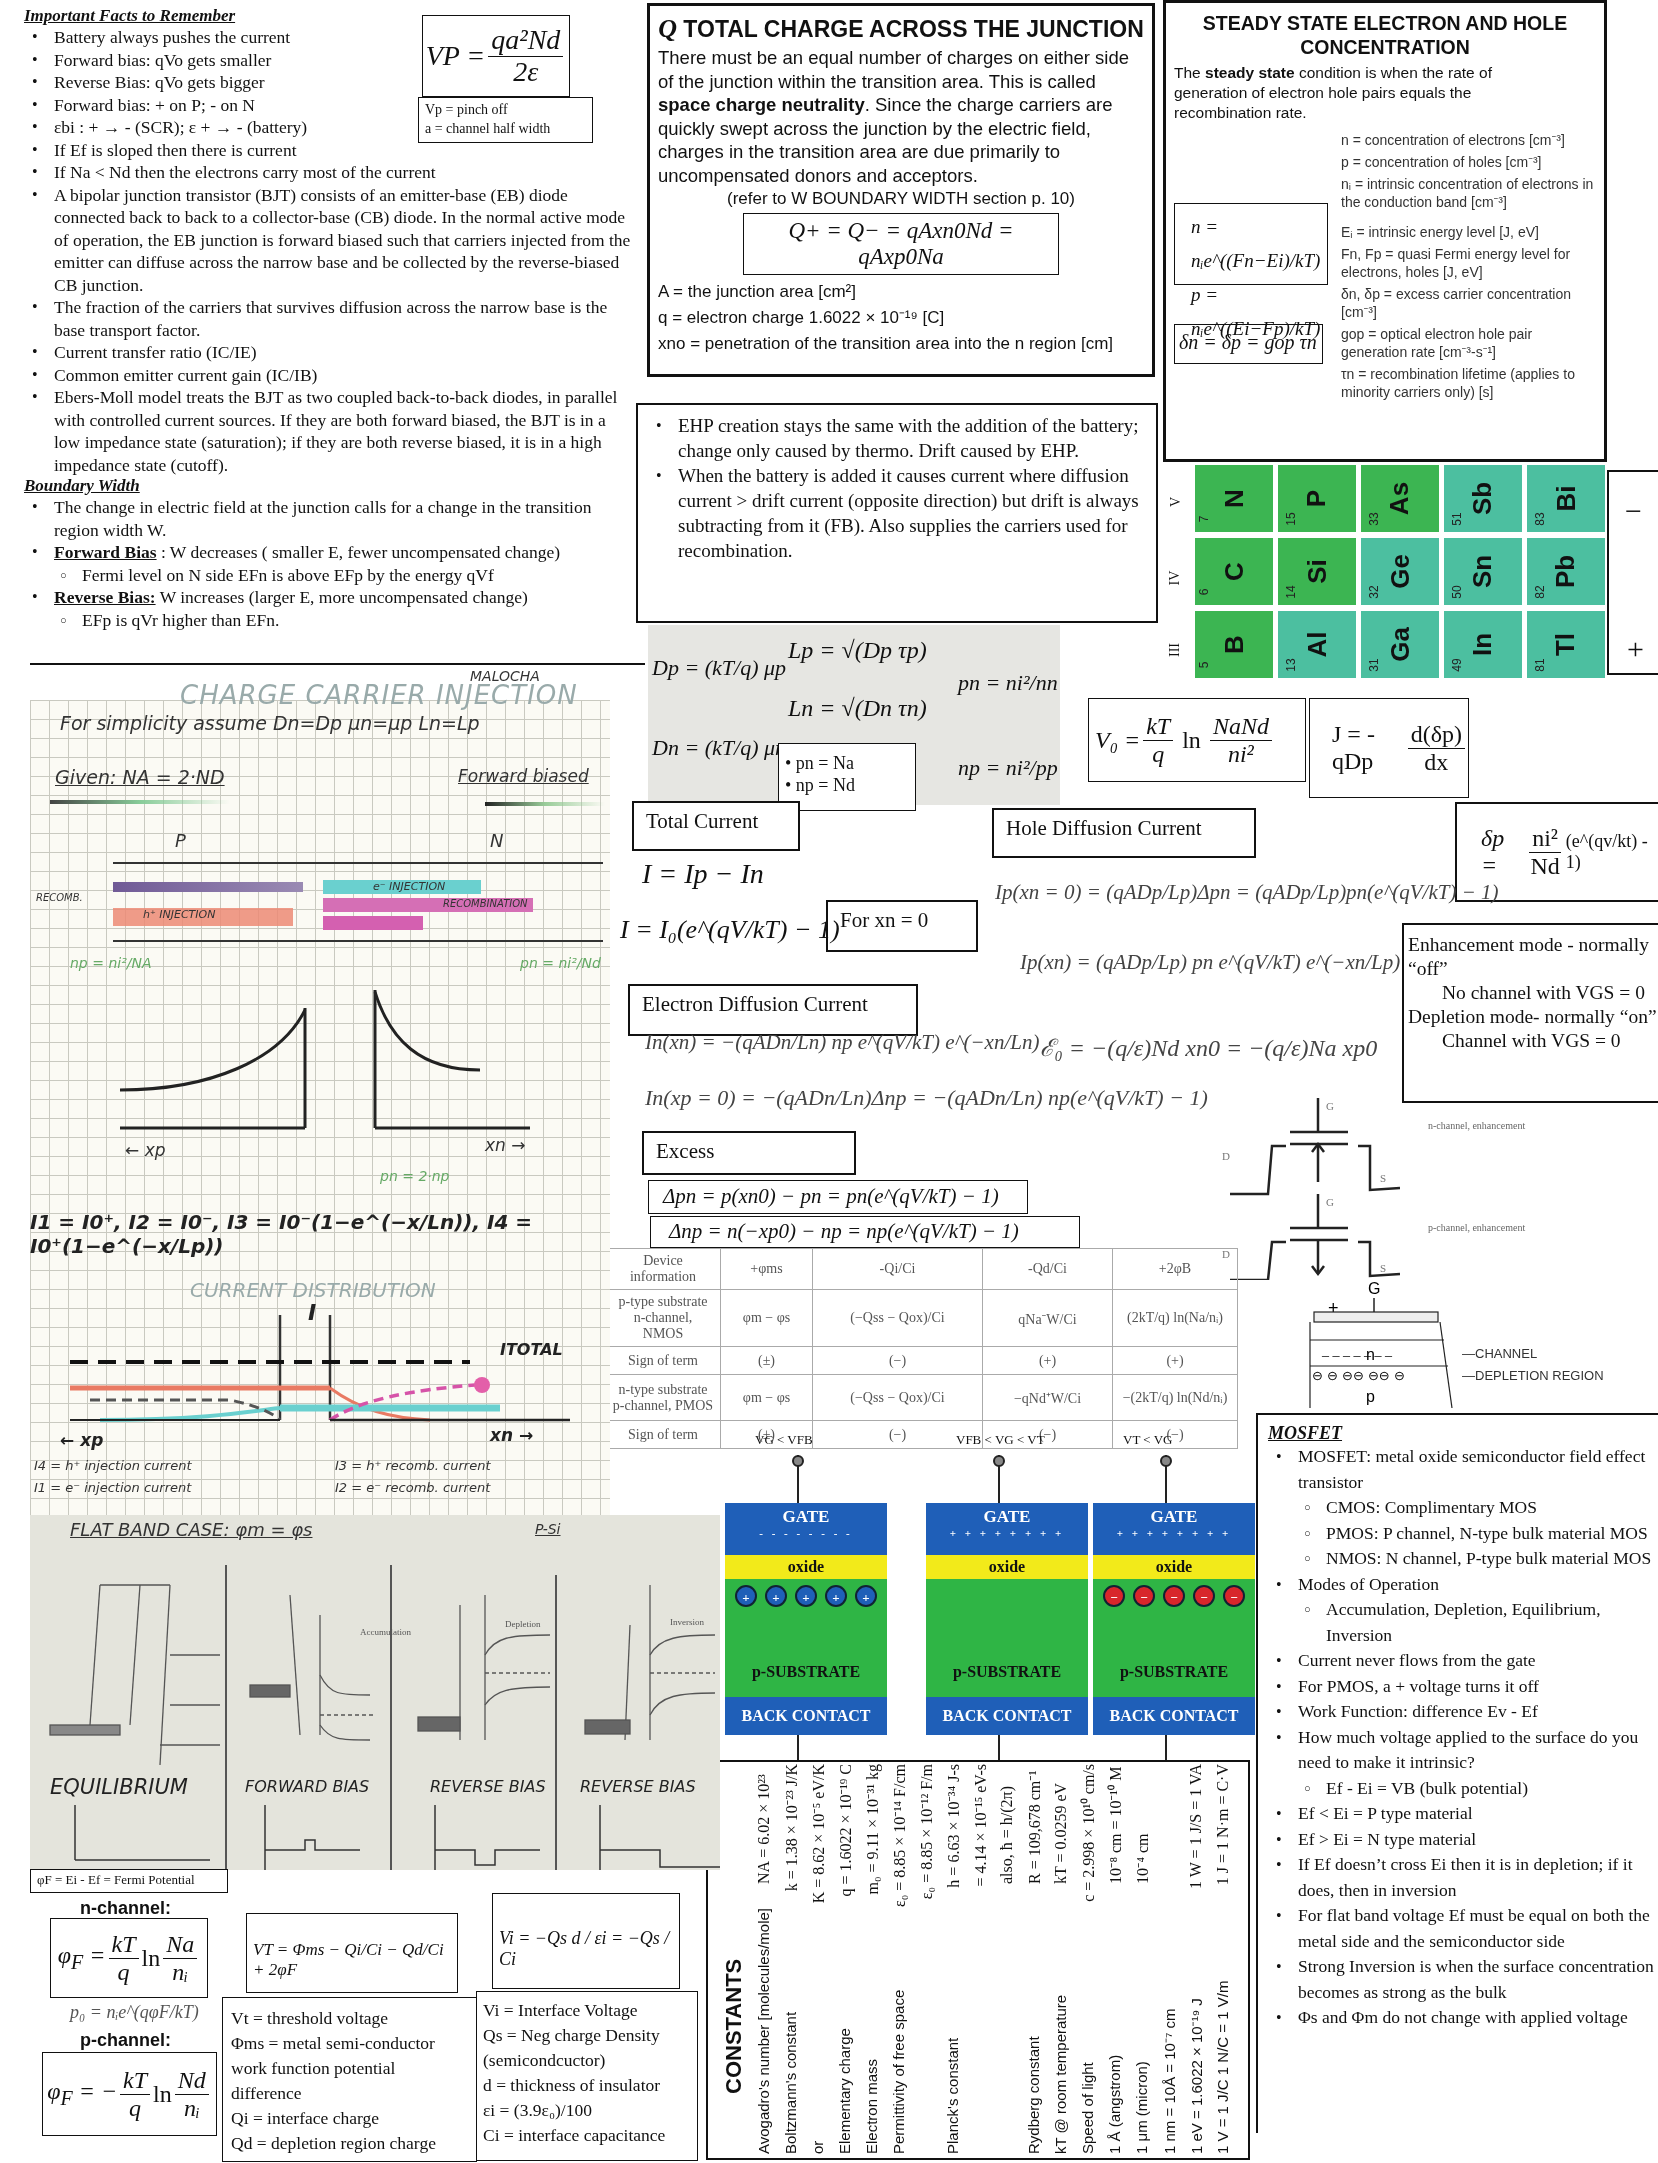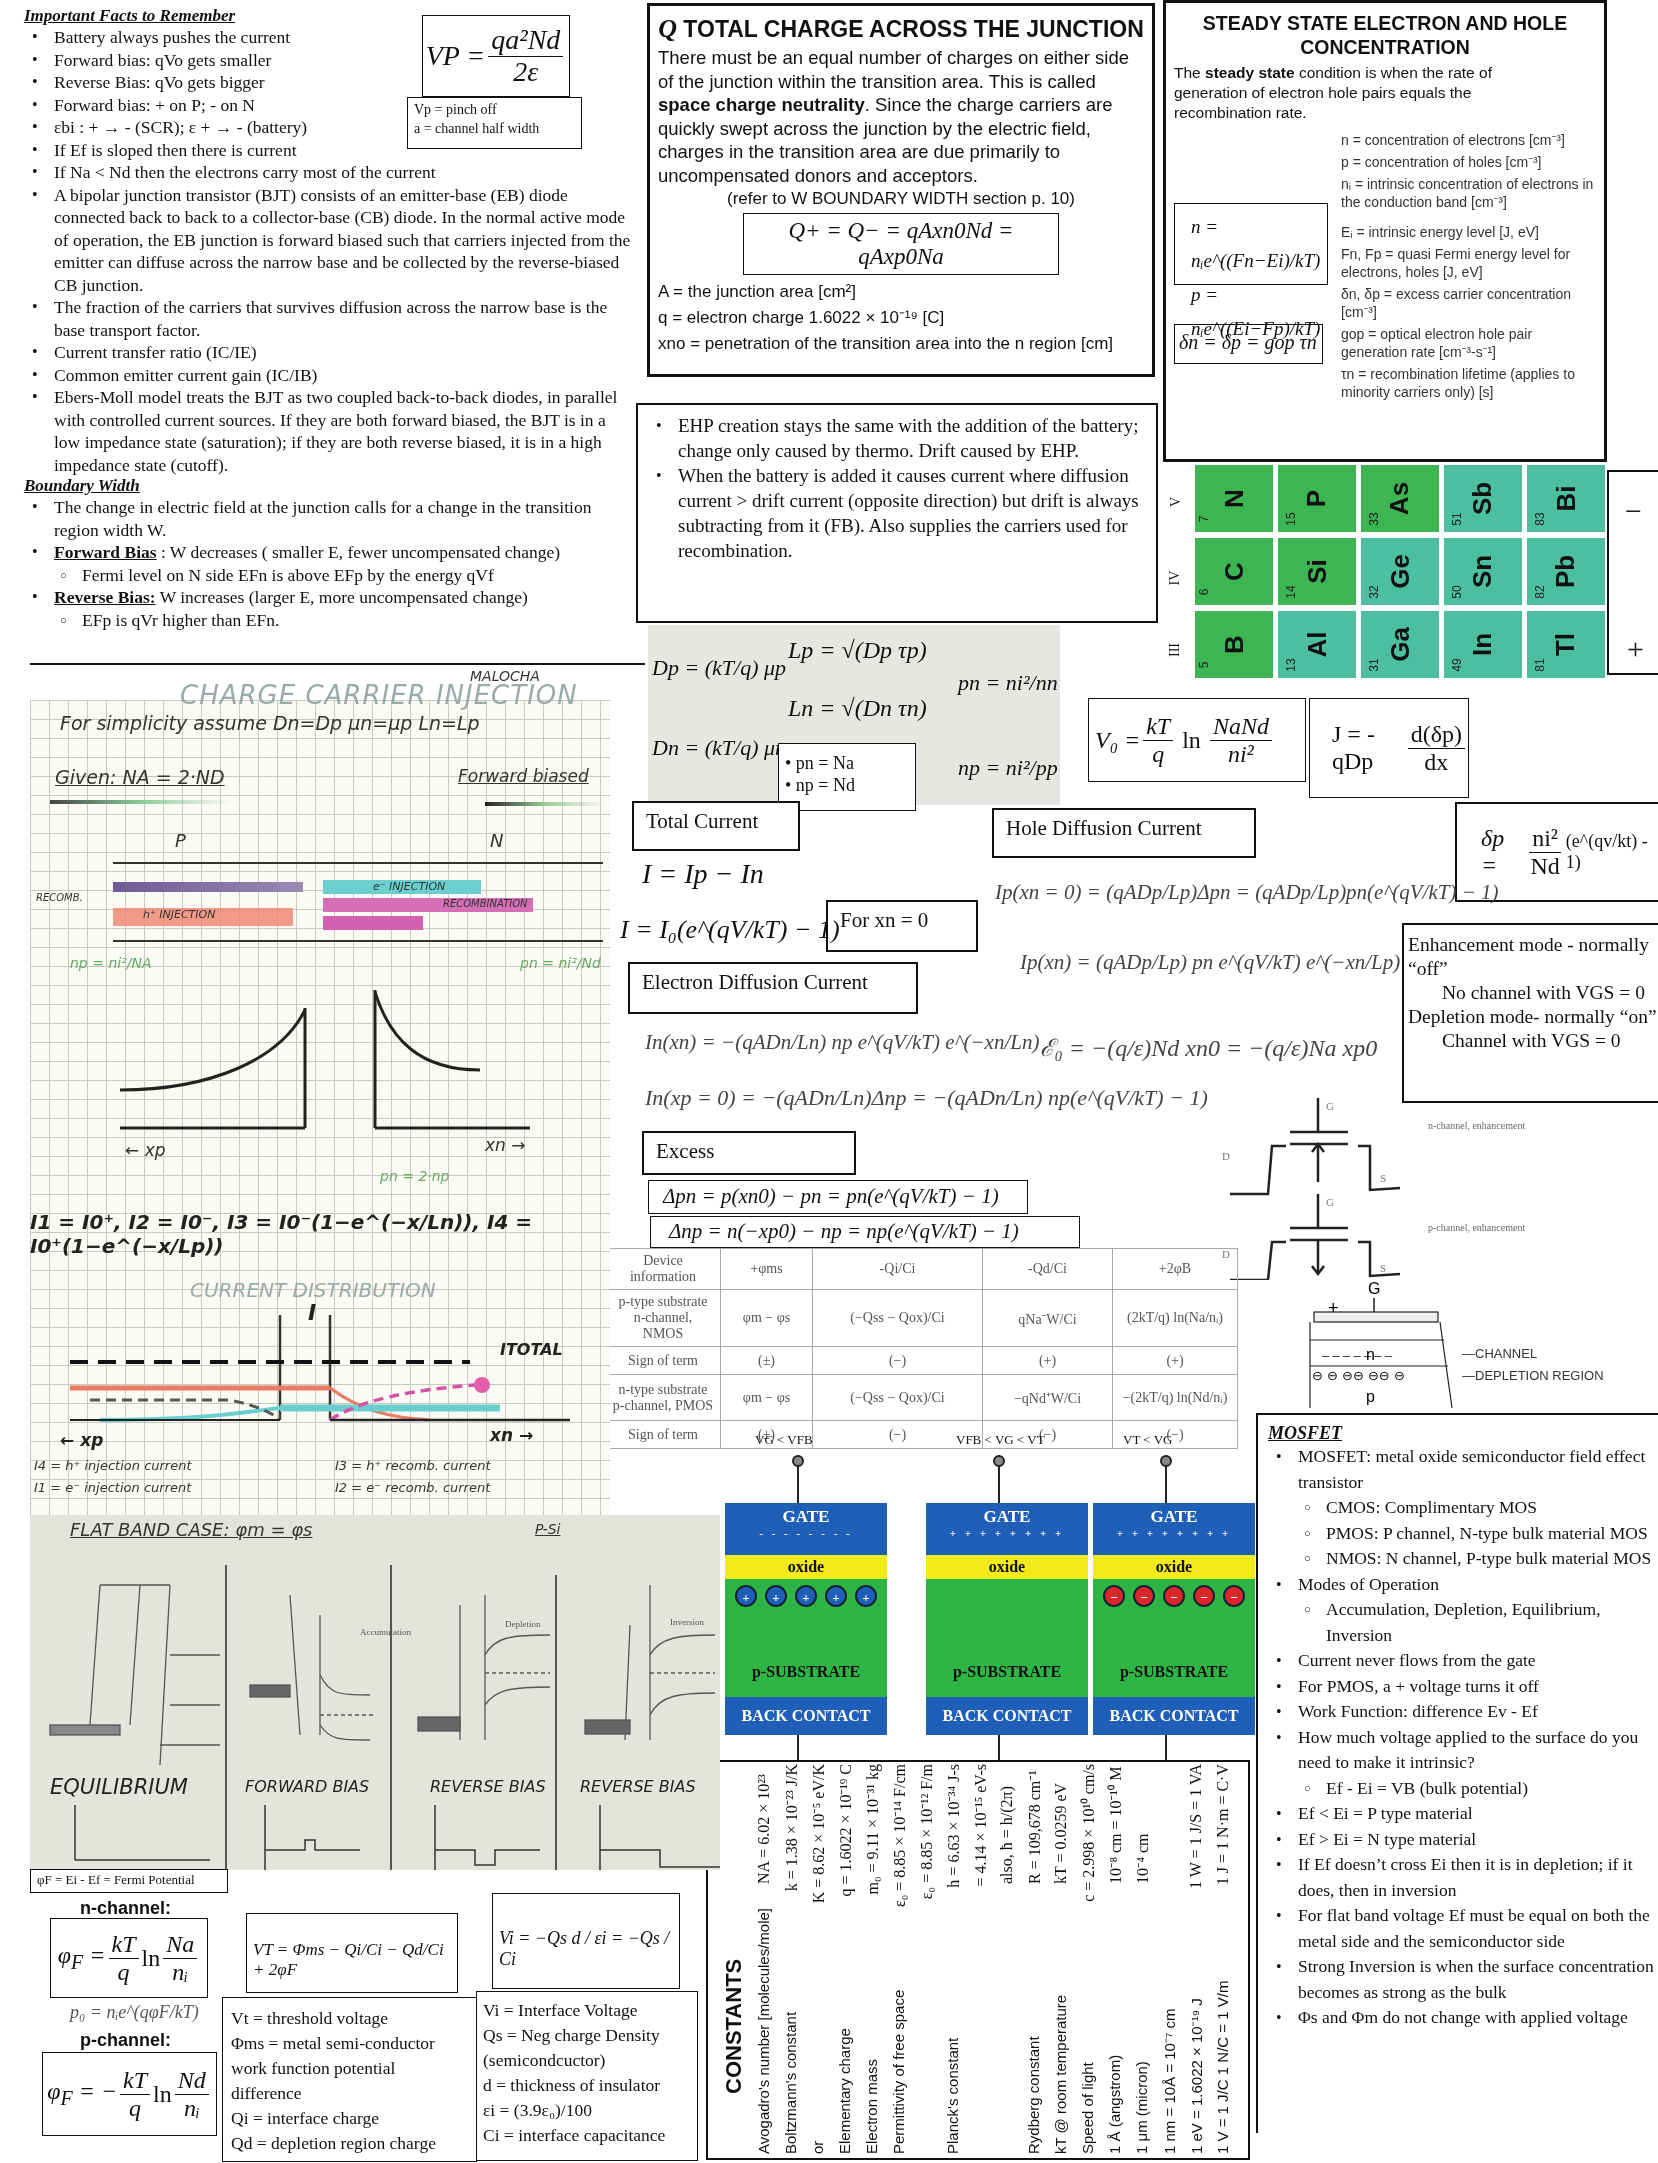--- a/index.html
+++ b/index.html
@@ -74,21 +74,21 @@
   </ul>
 </section>
 
 <div class="box" style="left:422px; top:15px; width:148px; height:82px; border-width:1.5px; display:flex; align-items:center; justify-content:center; font-size:28px;">
   <span class="eq">VP =</span>
   <span class="frac eq">
       <span class="n">qa²Nd</span>
       <span class="d">2ε</span>
     </span>
 </div>
-<div class="box" style="left:407px; top:97px; width:175px; height:52px; border-width:1.5px; font-size:14px; padding:2px 6px; line-height:19px;">
+<div class="box" style="left:418px; top:97px; width:175px; height:46px; border-width:1.5px; font-size:14px; padding:2px 6px; line-height:19px;">
   <div>Vp = pinch off</div>
   <div>a = channel half width</div>
 </div>
 
 <div class="abs" style="left:30px; top:663px; width:615px; height:2px; background:#111;"></div>
 
 <div class="box" style="left:647px; top:3px; width:508px; height:374px; border-width:3px; padding:8px 8px;">
   <div class="sans" style="text-align:center; font-weight:bold; font-size:23px; line-height:29px;">
     <span class="eq" style="font-family:'Liberation Serif',serif; font-size:26px;">Q</span><span> TOTAL CHARGE ACROSS THE JUNCTION</span>
   </div>
@@ -244,21 +244,21 @@
   <span class="frac">
       <span class="n">ni²</span>
       <span class="d">Nd</span>
     </span>
   <span style="font-size:18px;">(e^(qv/kt) - 1)</span>
 </div>
 
 <div class="label-box" style="left:632px; top:801px; width:168px; height:50px;">Total Current</div>
 <div class="label-box" style="left:992px; top:808px; width:264px; height:50px;">Hole Diffusion Current</div>
 <div class="label-box" style="left:826px; top:900px; width:152px; height:52px;">For xn = 0</div>
-<div class="label-box" style="left:628px; top:962px; width:290px; height:52px;">Electron Diffusion Current</div>
+<div class="label-box" style="left:628px; top:984px; width:290px; height:52px;">Electron Diffusion Current</div>
 <div class="label-box" style="left:642px; top:1131px; width:214px; height:44px;">Excess</div>
 
 <div class="abs eq" style="left:642px; top:858px; font-size:28px;">I = Ip − In</div>
 <div class="abs eq" style="left:620px; top:915px; font-size:26px;">I = I₀(e^(qV/kT) − 1)</div>
 <div class="abs eq" style="left:995px; top:880px; font-size:21px; color:#444;">Ip(xn = 0) = (qADp/Lp)Δpn = (qADp/Lp)pn(e^(qV/kT) − 1)</div>
 <div class="abs eq" style="left:1020px; top:950px; font-size:21px; color:#444;">Ip(xn) = (qADp/Lp) pn e^(qV/kT) e^(−xn/Lp)</div>
 <div class="abs eq" style="left:645px; top:1030px; font-size:21px; color:#444;">In(xn) = −(qADn/Ln) np e^(qV/kT) e^(−xn/Ln)</div>
 <div class="abs eq" style="left:1040px; top:1030px; font-size:24px; color:#444;">ℰ₀ = −(q/ε)Nd xn0 = −(q/ε)Na xp0</div>
 <div class="abs eq" style="left:645px; top:1085px; font-size:22px; color:#444;">In(xp = 0) = −(qADn/Ln)Δnp = −(qADn/Ln) np(e^(qV/kT) − 1)</div>
 <div class="box eq" style="left:648px; top:1180px; width:380px; height:34px; border-width:1px; font-size:21px; padding:3px 14px;">Δpn = p(xn0) − pn = pn(e^(qV/kT) − 1)</div>

